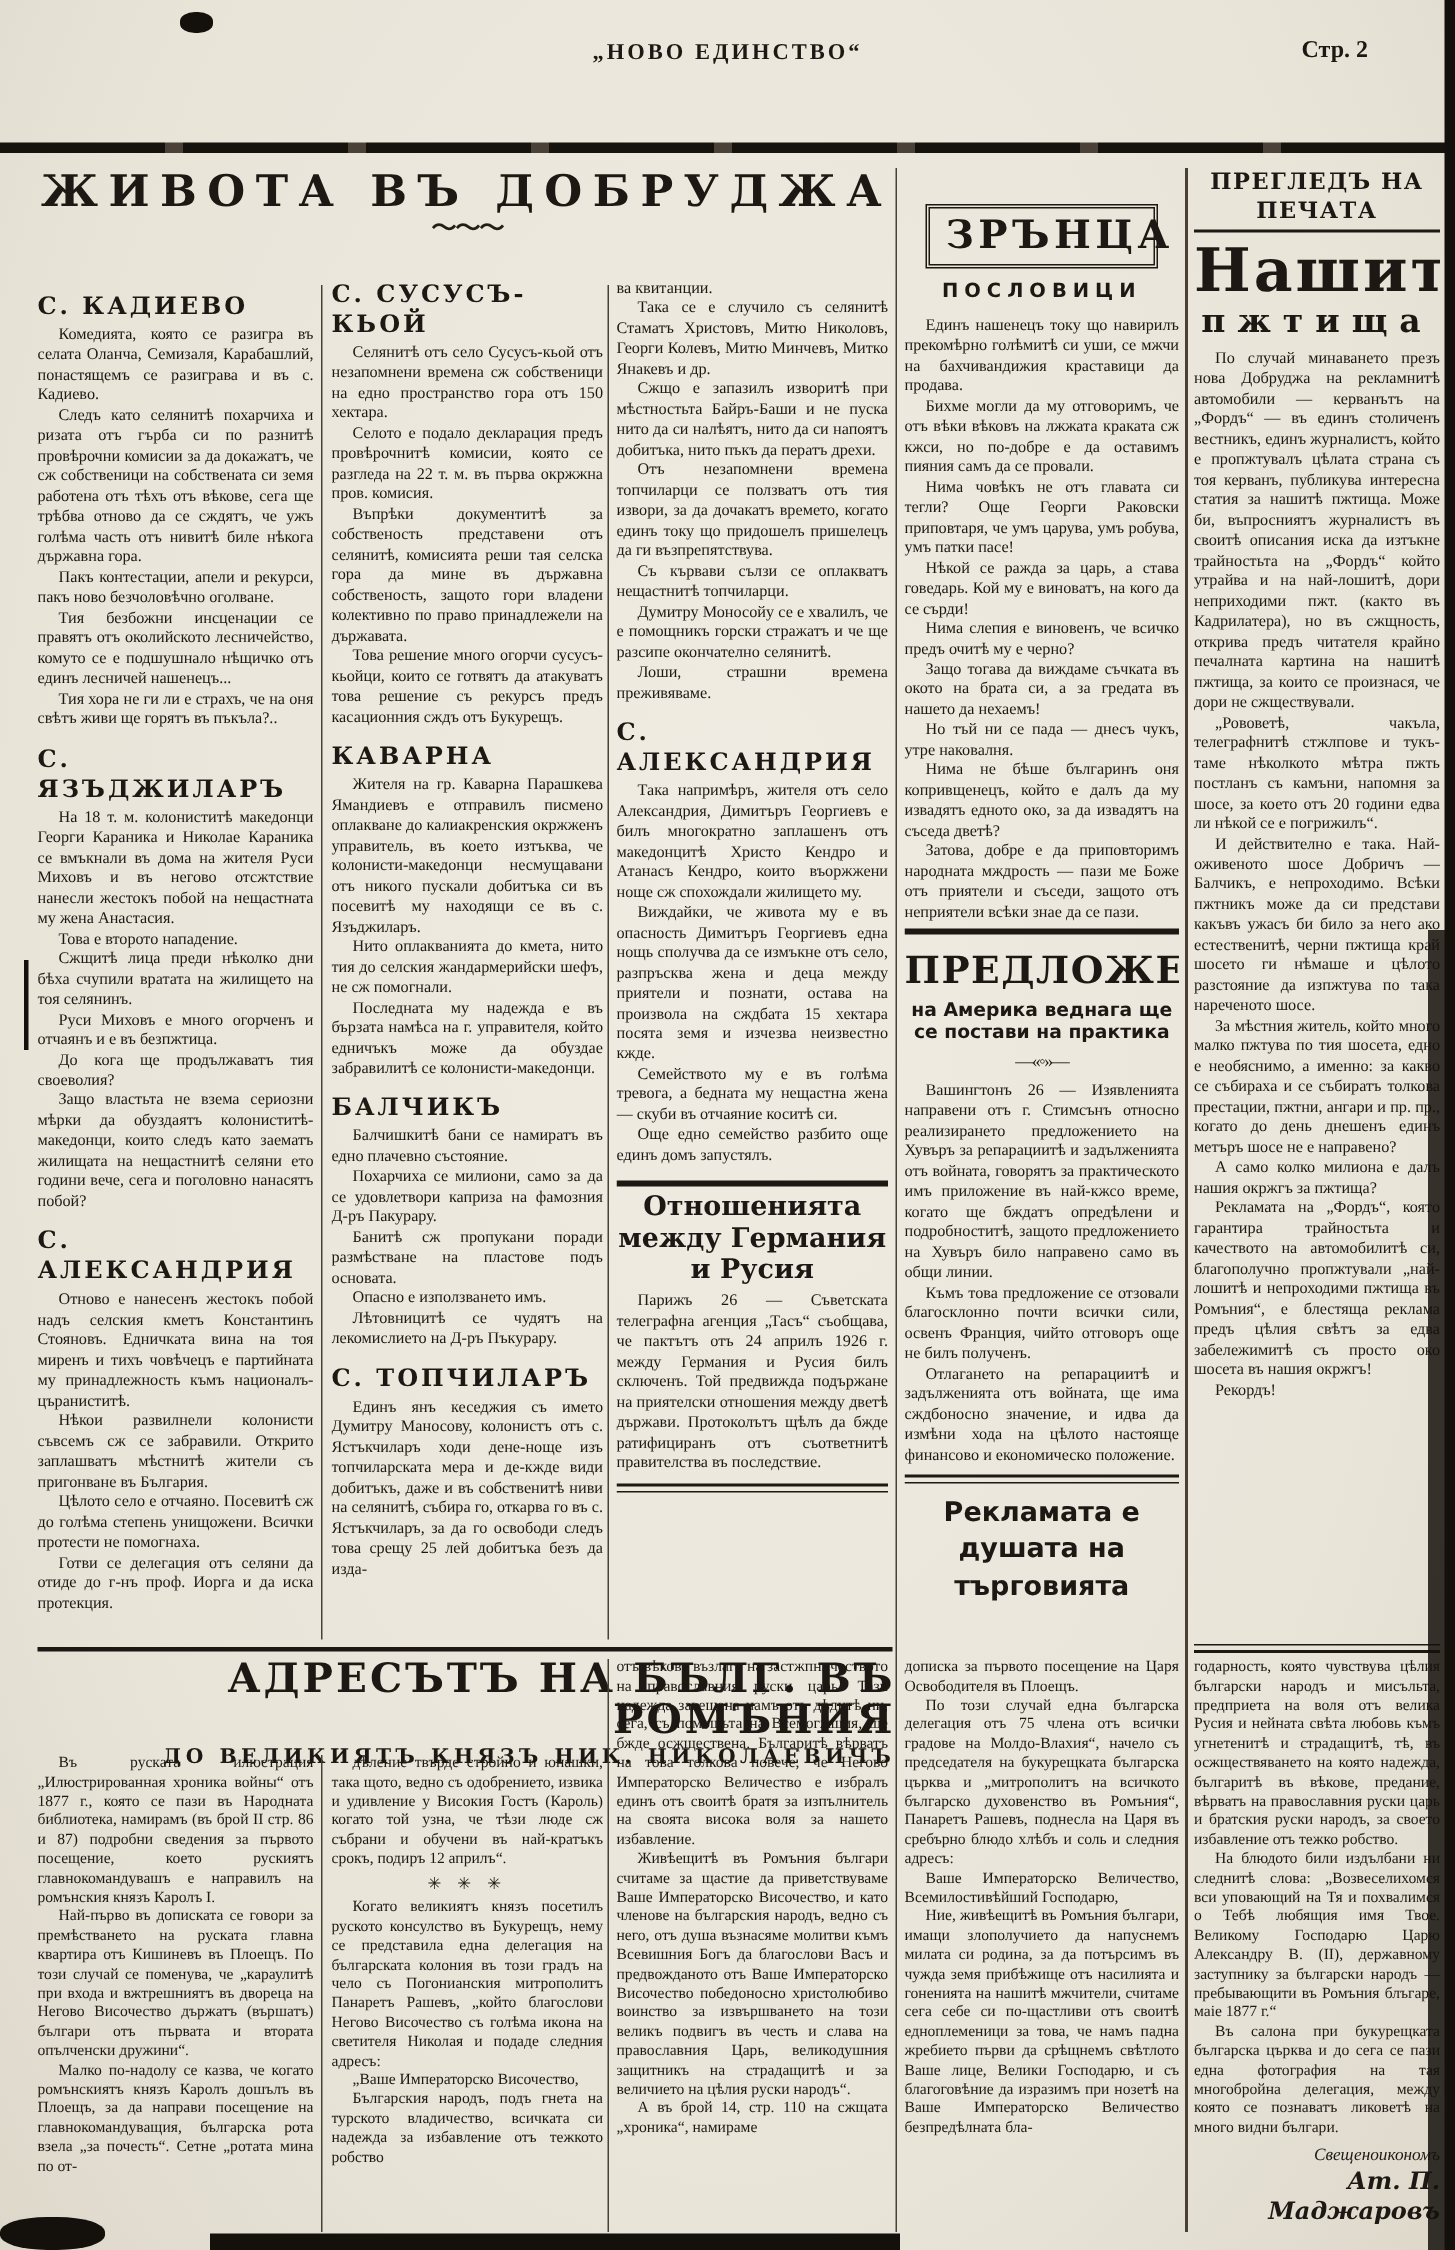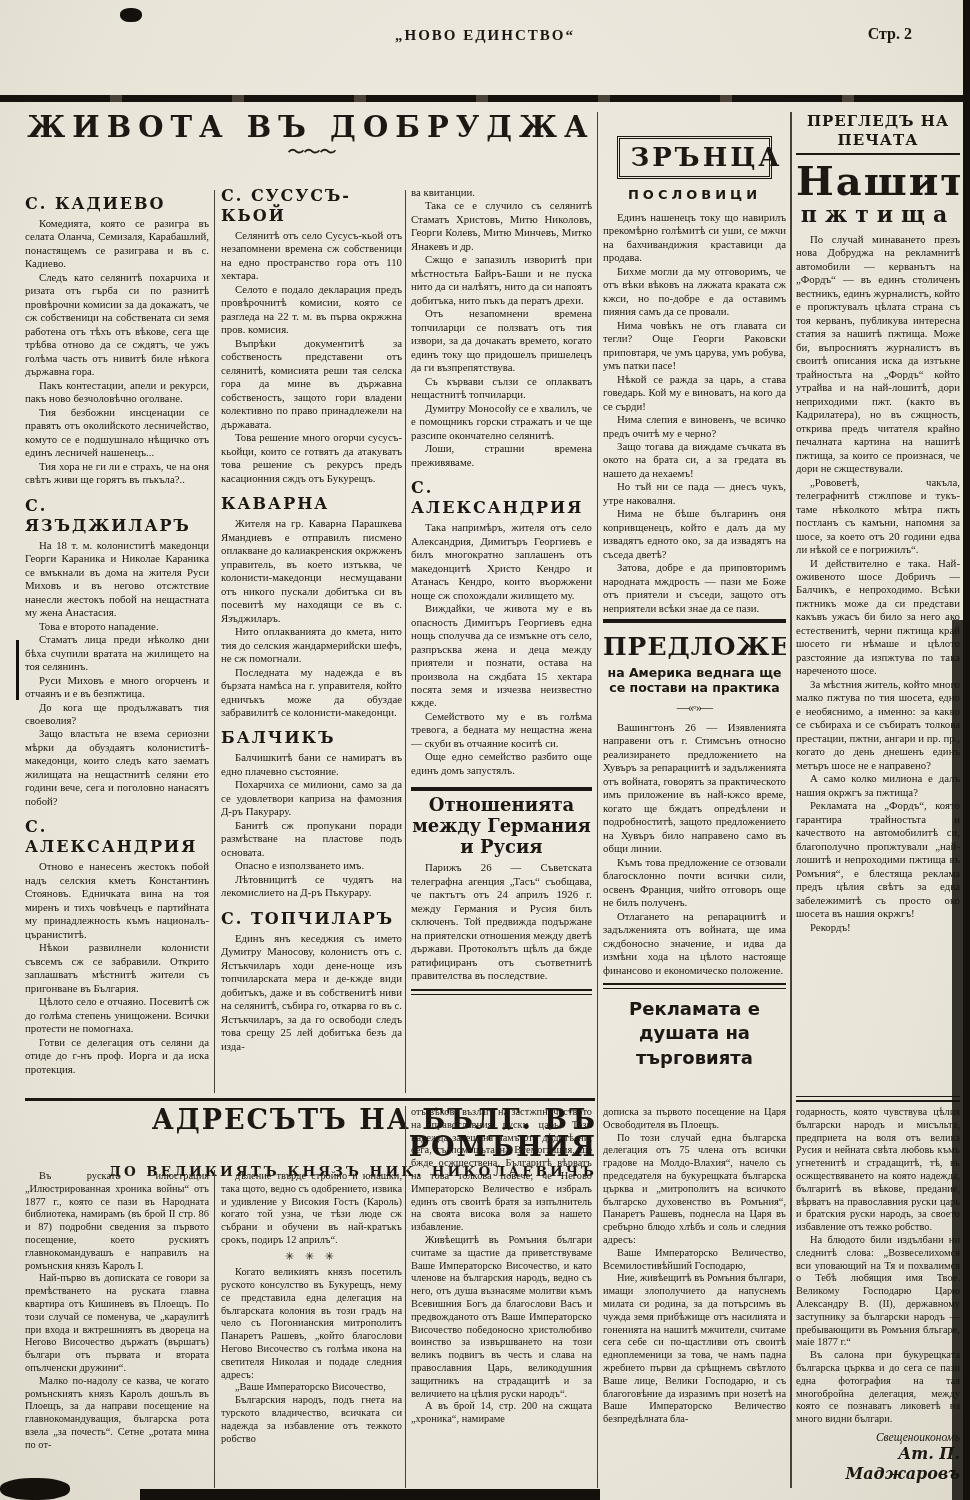--- a/index.html
+++ b/index.html
@@ -83,38 +83,38 @@
         <p class="para">Комедията, която се разигра въ селата Оланча, Семизаля, Карабашлий, понастящемъ се разиграва и въ с. Кадиево.</p>
         <p class="para">Следъ като селянитѣ похарчиха и ризата отъ гърба си по разнитѣ провѣрочни комисии за да докажатъ, че сж собственици на собствената си земя работена отъ тѣхъ отъ вѣкове, сега ще трѣбва отново да се сждятъ, че ужъ голѣма часть отъ нивитѣ биле нѣкога държавна гора.</p>
         <p class="para">Пакъ контестации, апели и рекурси, пакъ ново безчоловѣчно оголване.</p>
         <p class="para">Тия безбожни инсценации се правятъ отъ околийското лесничейство, комуто се е подшушнало нѣщичко отъ единъ лесничей нашенецъ...</p>
         <p class="para">Тия хора не ги ли е страхъ, че на оня свѣтъ живи ще горятъ въ пъкъла?..</p>
       </div>
     <h2 class="sec">С. ЯЗЪДЖИЛАРЪ</h2>
     <div>
         <p class="para">На 18 т. м. колониститѣ македонци Георги Караника и Николае Караника се вмъкнали въ дома на жителя Руси Миховъ и въ негово отсжтствие нанесли жестокъ побой на нещастната му жена Анастасия.</p>
         <p class="para">Това е второто нападение.</p>
-        <p class="para">Стаматъ лица преди нѣколко дни бѣха счупили вратата на жилището на тоя селянинъ.</p>
+        <p class="para">Сжщитѣ лица преди нѣколко дни бѣха счупили вратата на жилището на тоя селянинъ.</p>
         <p class="para">Руси Миховъ е много огорченъ и отчаянъ и е въ безпжтица.</p>
         <p class="para">До кога ще продължаватъ тия своеволия?</p>
         <p class="para">Защо властьта не взема сериозни мѣрки да обуздаятъ колониститѣ-македонци, които следъ като заематъ жилищата на нещастнитѣ селяни ето години вече, сега и поголовно нанасятъ побой?</p>
       </div>
     <h2 class="sec">С. АЛЕКСАНДРИЯ</h2>
     <div>
         <p class="para">Отново е нанесенъ жестокъ побой надъ селския кметъ Константинъ Стояновъ. Едничката вина на тоя миренъ и тихъ човѣчецъ е партийната му принадлежность къмъ националъ-църаниститѣ.</p>
         <p class="para">Нѣкои развилнели колонисти съвсемъ сж се забравили. Открито заплашватъ мѣстнитѣ жители съ пригонване въ България.</p>
         <p class="para">Цѣлото село е отчаяно. Посевитѣ сж до голѣма степень унищожени. Всички протести не помогнаха.</p>
         <p class="para">Готви се делегация отъ селяни да отиде до г-нъ проф. Иорга и да иска протекция.</p>
       </div>
   </div>
 
   <div class="col" style="left:221px;top:186px;width:181px;height:907px;">
     <h2 class="sec first">С. СУСУСЪ-КЬОЙ</h2>
     <div>
-        <p class="para">Селянитѣ отъ село Сусусъ-кьой отъ незапомнени времена сж собственици на едно пространство гора отъ 110 хектара.</p>
+        <p class="para">Селянитѣ отъ село Сусусъ-кьой отъ незапомнени времена сж собственици на едно пространство гора отъ 150 хектара.</p>
         <p class="para">Селото е подало декларация предъ провѣрочнитѣ комисии, която се разгледа на 22 т. м. въ първа окржжна пров. комисия.</p>
         <p class="para">Въпрѣки документитѣ за собственость представени отъ селянитѣ, комисията реши тая селска гора да мине въ държавна собственость, защото гори владени колективно по право принадлежели на държавата.</p>
         <p class="para">Това решение много огорчи сусусъ-кьойци, които се готвятъ да атакуватъ това решение съ рекурсъ предъ касационния сждъ отъ Букурещъ.</p>
       </div>
     <h2 class="sec">КАВАРНА</h2>
     <div>
         <p class="para">Жителя на гр. Каварна Парашкева Ямандиевъ е отправилъ писмено оплакване до калиакренския окржженъ управитель, въ което изтъква, че колонисти-македонци несмущавани отъ никого пускали добитъка си въ посевитѣ му находящи се въ с. Язъджиларъ.</p>
         <p class="para">Нито оплакванията до кмета, нито тия до селския жандармерийски шефъ, не сж помогнали.</p>
         <p class="para">Последната му надежда е въ бързата намѣса на г. управителя, който едничъкъ може да обуздае забравилитѣ се колонисти-македонци.</p>
       </div>
@@ -224,21 +224,21 @@
     <div>
         <p class="para">Когато великиятъ князъ посетилъ руското консулство въ Букурещъ, нему се представила една делегация на българската колония въ този градъ на чело съ Погонианския митрополитъ Панаретъ Рашевъ, „който благослови Негово Височество съ голѣма икона на светителя Николая и подаде следния адресъ:</p>
         <p class="para">„Ваше Императорско Височество,</p>
         <p class="para">Българския народъ, подъ гнета на турското владичество, всичката си надежда за избавление отъ тежкото робство</p>
       </div>
   </div>
   <div class="col bcol cont" style="left:411px;top:1106px;width:181px;height:382px;">
     <div class="cont">
         <p class="para">отъ вѣкове възлага на застжпничеството на православния руски царь. Тази надежда завещана намъ отъ дѣдитѣ ни, сега, съ помощьта на Всемогжщия, ще бжде осжществена. Българитѣ вѣрватъ на това толкова повече, че Негово Императорско Величество е избралъ единъ отъ своитѣ братя за изпълнитель на своята висока воля за нашето избавление.</p>
         <p class="para">Живѣещитѣ въ Ромъния българи считаме за щастие да приветствуваме Ваше Императорско Височество, и като членове на българския народъ, ведно съ него, отъ душа възнасяме молитви къмъ Всевишния Богъ да благослови Васъ и предвожданото отъ Ваше Императорско Височество победоносно христолюбиво воинство за извършването на този великъ подвигъ въ честь и слава на православния Царь, великодушния защитникъ на страдащитѣ и за величието на цѣлия руски народъ“.</p>
-        <p class="para">А въ брой 14, стр. 200 на сжщата „хроника“, намираме</p>
+        <p class="para">А въ брой 14, стр. 110 на сжщата „хроника“, намираме</p>
       </div>
   </div>
   <div class="col bcol cont" style="left:603px;top:1106px;width:183px;height:382px;">
     <div class="cont">
         <p class="para">дописка за първото посещение на Царя Освободителя въ Плоещъ.</p>
         <p class="para">По този случай една българска делегация отъ 75 члена отъ всички градове на Молдо-Влахия“, начело съ председателя на букурещката българска църква и „митрополитъ на всичкото българско духовенство въ Ромъния“, Панаретъ Рашевъ, поднесла на Царя въ сребърно блюдо хлѣбъ и соль и следния адресъ:</p>
         <p class="para">Ваше Императорско Величество, Всемилостивѣйший Господарю,</p>
         <p class="para">Ние, живѣещитѣ въ Ромъния българи, имащи злополучието да напуснемъ милата си родина, за да потърсимъ въ чужда земя прибѣжище отъ насилията и гоненията на нашитѣ мжчители, считаме сега себе си по-щастливи отъ своитѣ едноплеменици за това, че намъ падна жребието първи да срѣщнемъ свѣтлото Ваше лице, Велики Господарю, и съ благоговѣние да изразимъ при нозетѣ на Ваше Императорско Величество безпредѣлната бла-</p>
       </div>
   </div>

